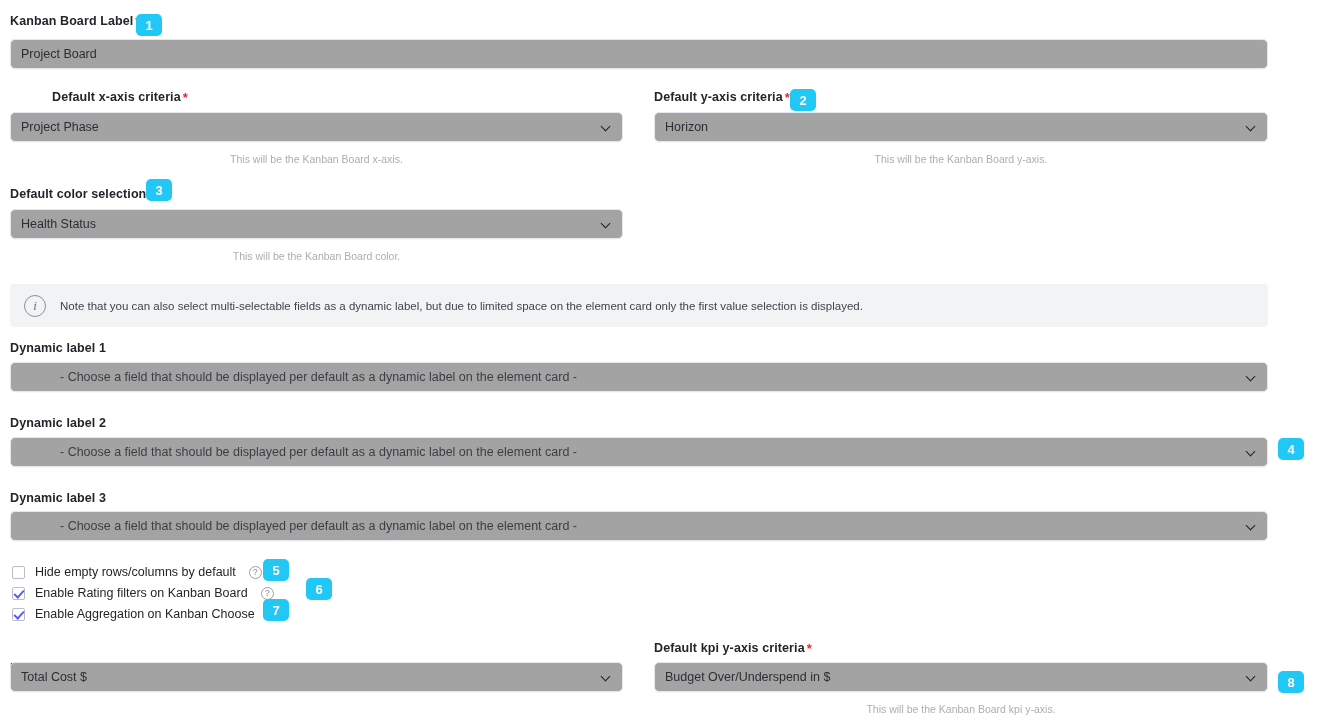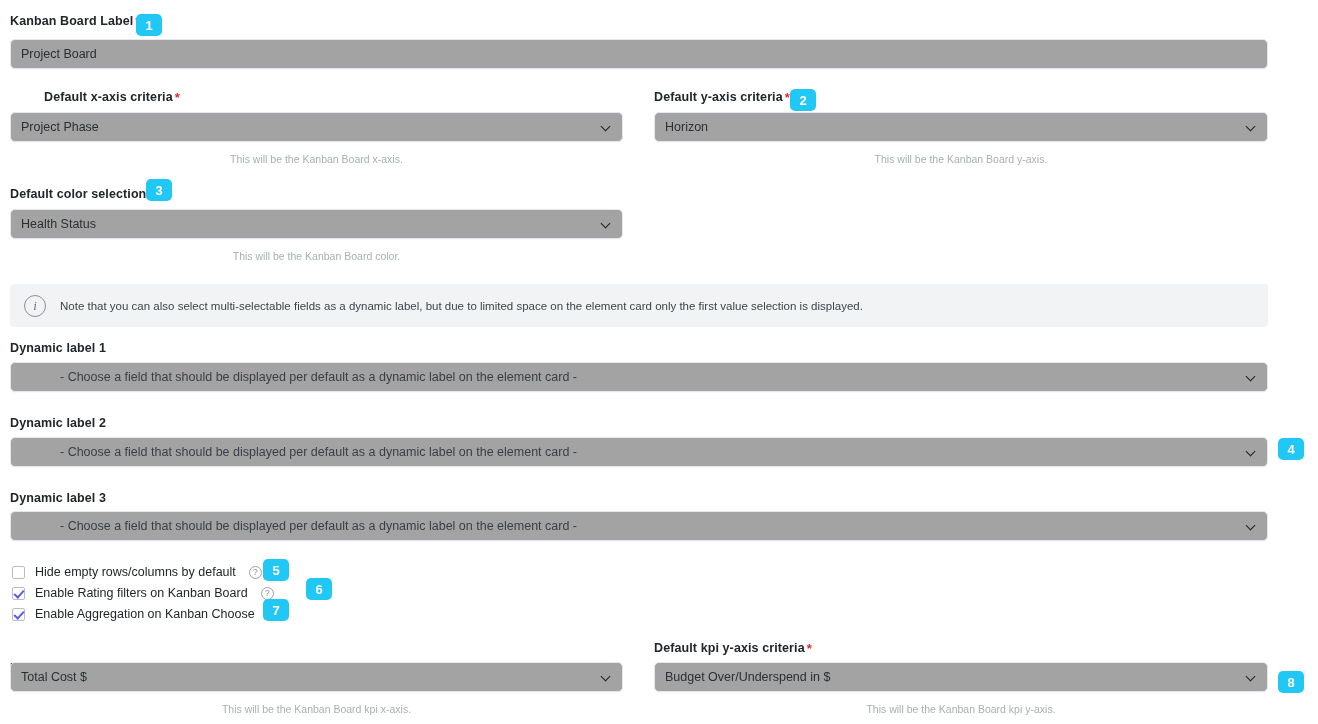--- a/index.html
+++ b/index.html
@@ -172,21 +172,21 @@
   <div class="field" style="left:10px; top:14px; width:1258px;">
     <div class="flabel"><span>Kanban Board Label</span><span class="req">*</span></div>
   </div>
   <div class="field" style="left:10px; top:39px; width:1258px;">
     <div class="ctrl">
       <span class="val">Project Board</span>
     </div>
   </div>
   <div class="badge" style="left:136px; top:14px;">1</div>
 
-  <div class="field" style="left:8px; top:90px; width:613px;padding-left:36px;">
+  <div class="field" style="left:16px; top:90px; width:613px;padding-left:36px;">
     <div class="flabel"><span>Default x-axis criteria</span><span class="req">*</span></div>
   </div>
   <div class="field" style="left:10px; top:112px; width:613px;">
     <div class="ctrl">
       <span class="val">Project Phase</span>
       <span class="chev"></span>
     </div>
     <div class="helper">This will be the Kanban Board x-axis.</div>
   </div>
 
@@ -272,21 +272,20 @@
   <div class="badge" style="left:263px; top:599px;">7</div>
 
   <div class="field" style="left:10px; top:641px; width:613px;margin-top:20px;">
     <div class="flabel"><span>Default kpi x-axis criteria</span><span class="req">*</span></div>
   </div>
   <div class="field" style="left:10px; top:662px; width:613px;">
     <div class="ctrl">
       <span class="val">Total Cost $</span>
       <span class="chev"></span>
     </div>
-    <div class="helper">This will be the Kanban Board kpi x-axis.</div>
   </div>
 
   <div class="field" style="left:654px; top:641px; width:614px;">
     <div class="flabel"><span>Default kpi y-axis criteria</span><span class="req">*</span></div>
   </div>
   <div class="field" style="left:654px; top:662px; width:614px;">
     <div class="ctrl">
       <span class="val">Budget Over/Underspend in $</span>
       <span class="chev"></span>
     </div>

